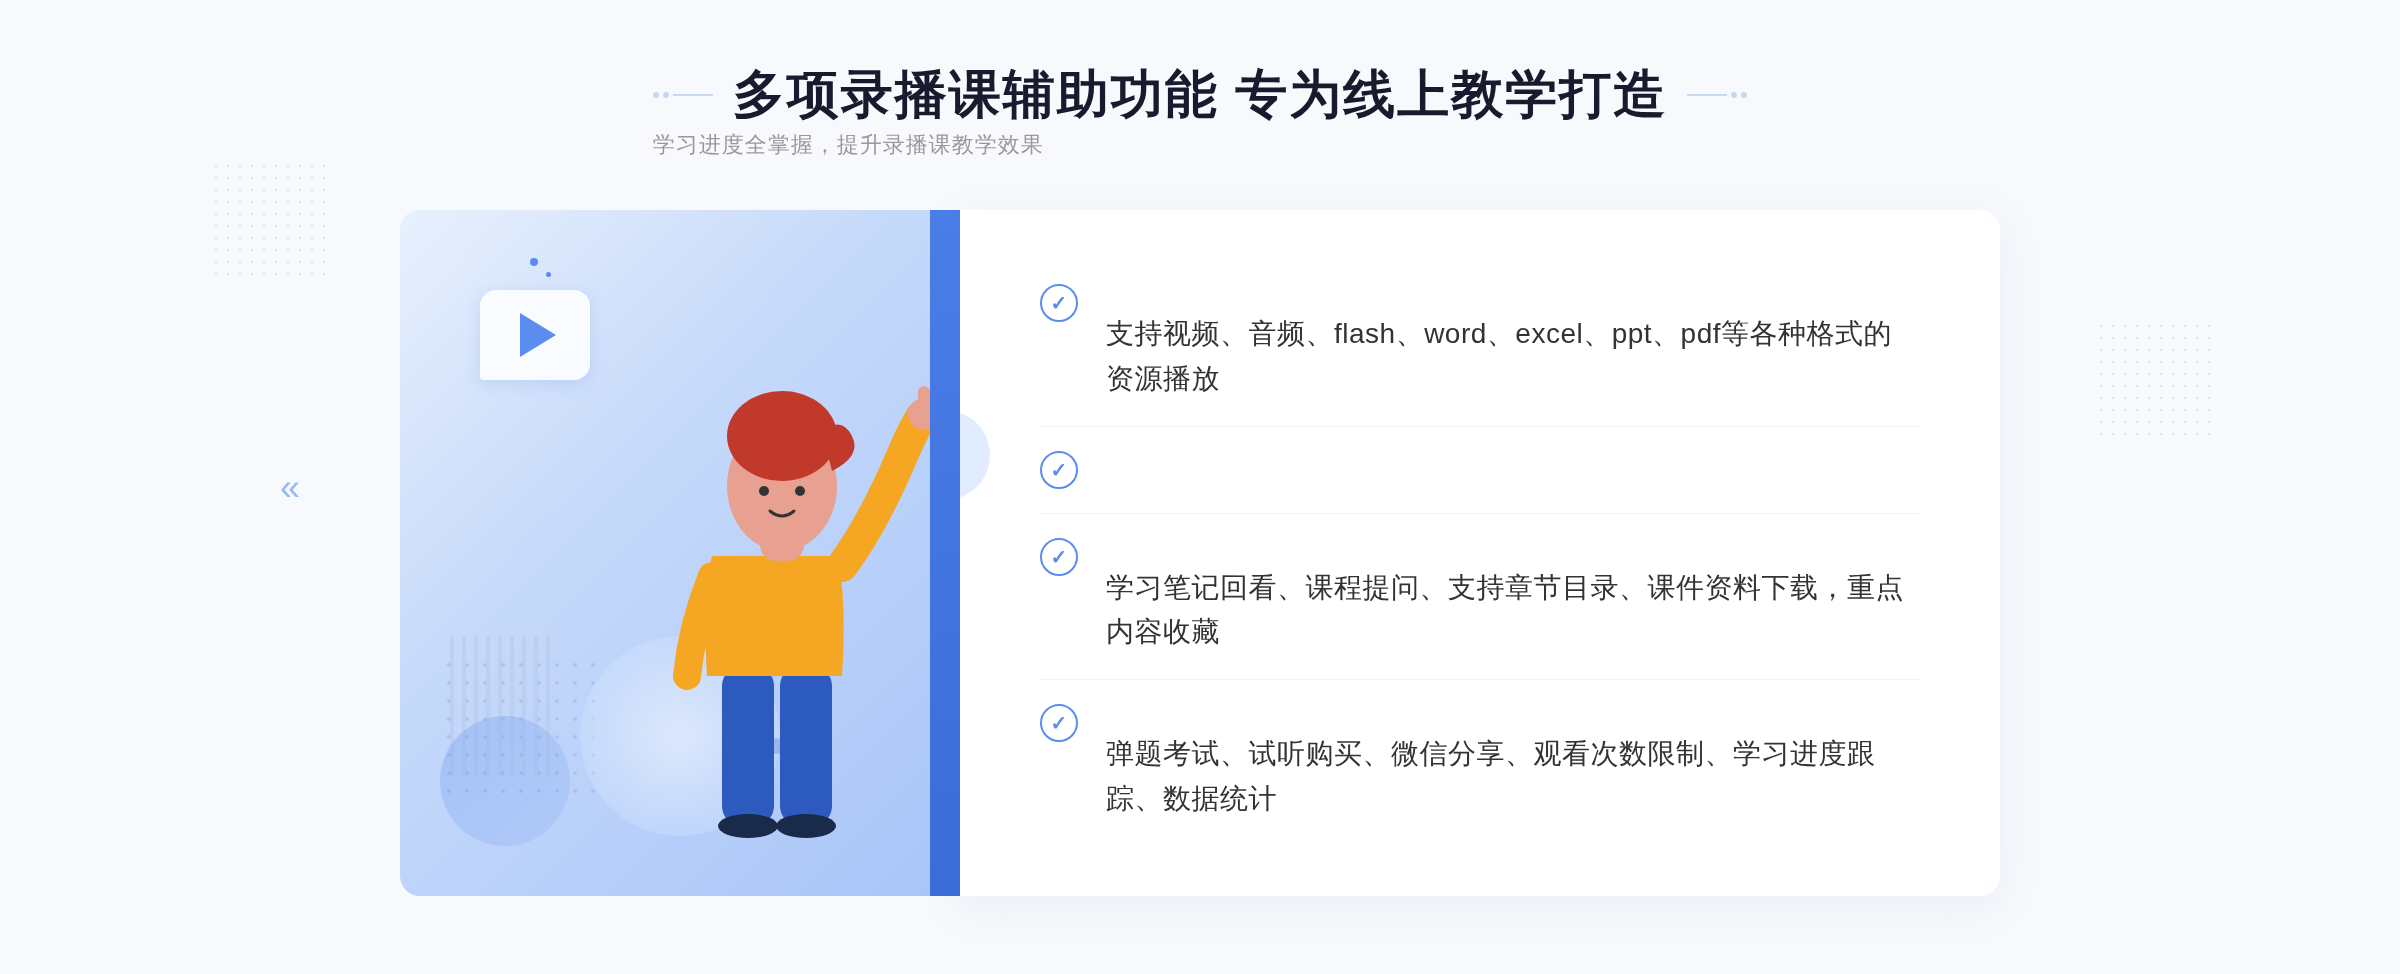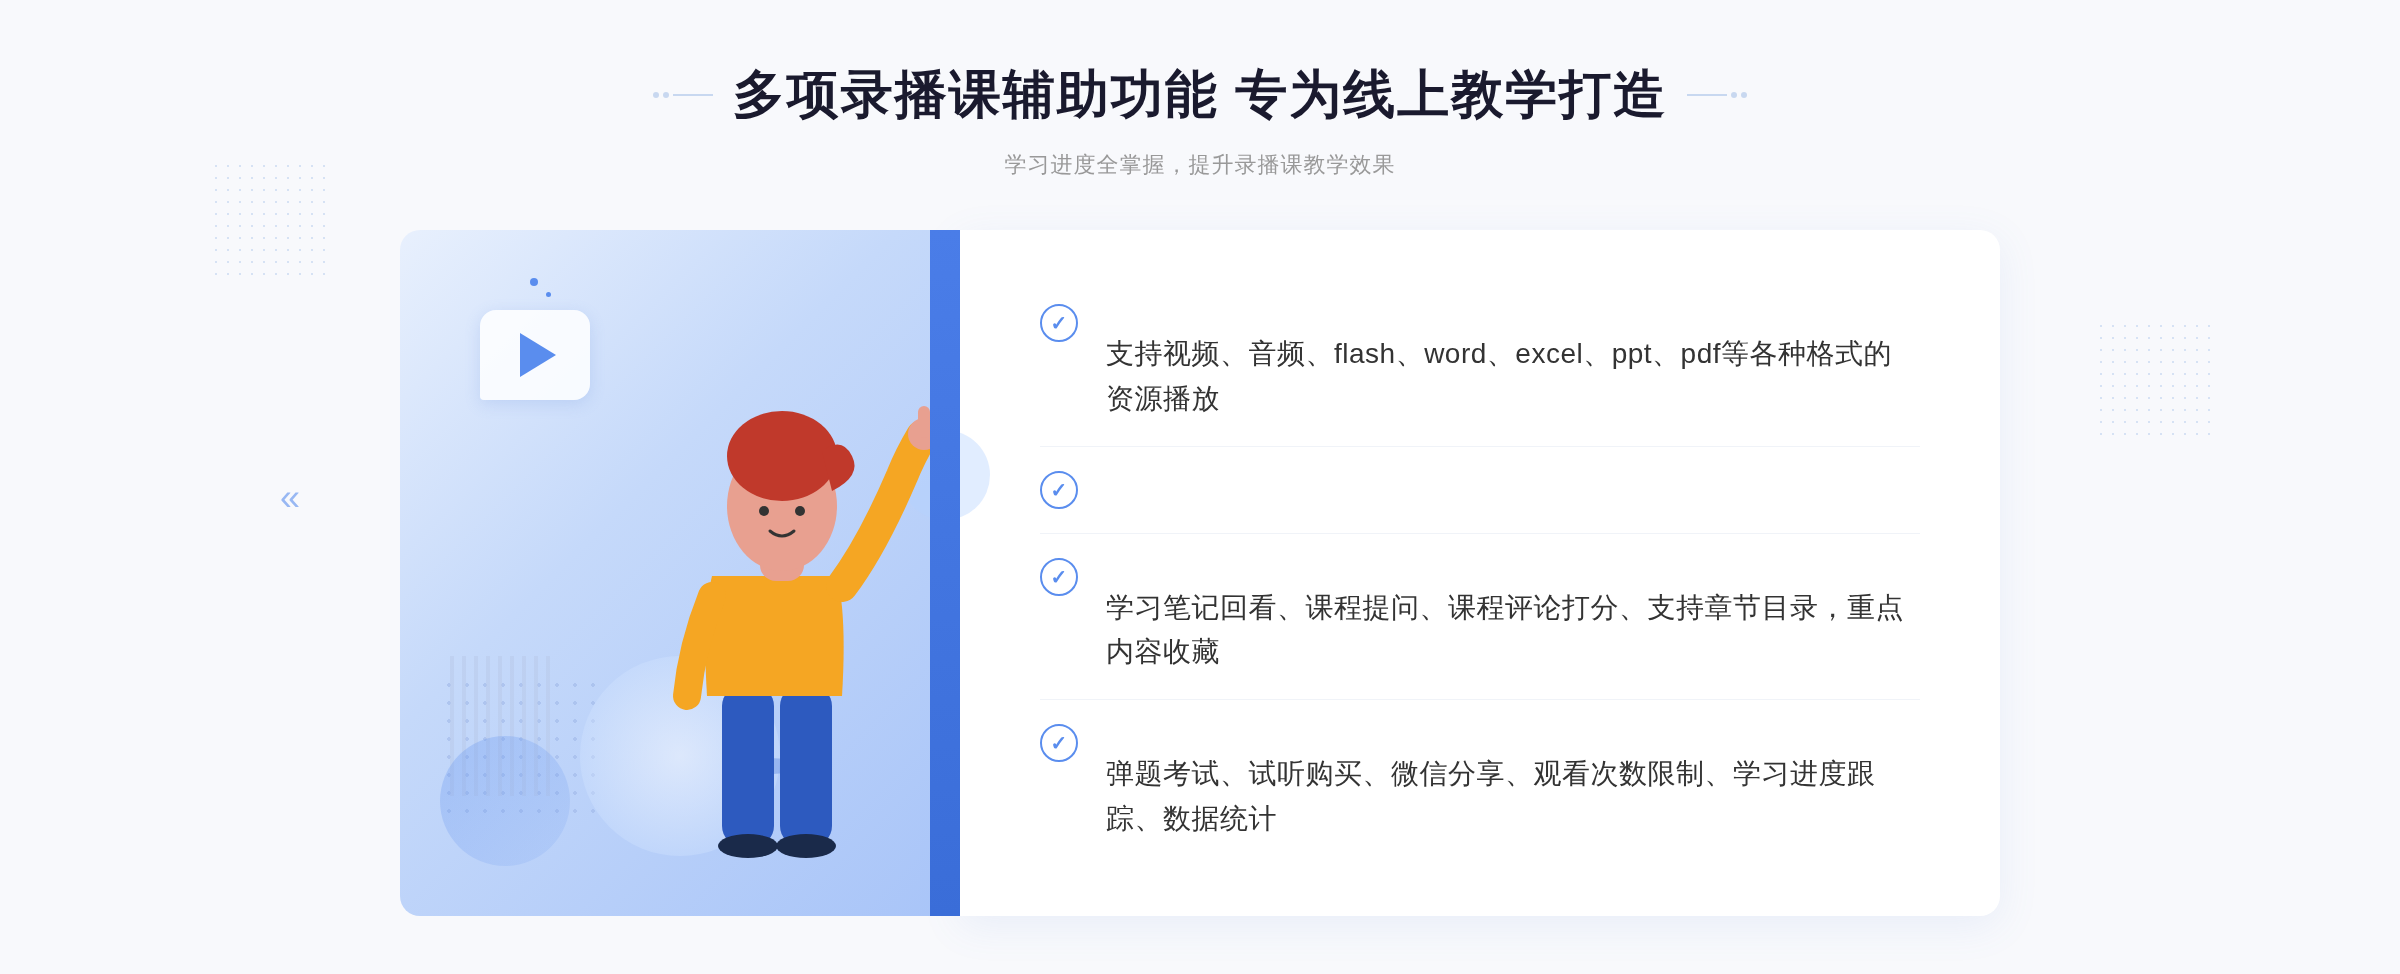--- a/index.html
+++ b/index.html
@@ -41,21 +41,20 @@
       top: 160px;
       left: 210px;
     }
 
     .dot-pattern-right-mid {
       top: 320px;
       right: 185px;
     }
 
     .header-section {
-      text-align: center;
       margin-bottom: 50px;
       position: relative;
     }
 
     .header-decorators {
       display: flex;
       align-items: center;
       justify-content: center;
       gap: 20px;
     }
@@ -82,21 +81,21 @@
     .main-title {
       font-size: 52px;
       font-weight: 700;
       color: #1a1a2e;
       letter-spacing: 2px;
     }
 
     .sub-title {
       font-size: 22px;
       color: #999;
-      margin-top: 20px;
+      margin-top: 0;
       font-weight: 400;
       letter-spacing: 1px;
     }
 
     .content-section {
       width: 1600px;
       display: flex;
       flex-direction: row;
       align-items: stretch;
       gap: 0;
@@ -410,21 +409,21 @@
       <div class="feature-item">
         <div class="check-circle">
           <span class="check-mark">✓</span>
         </div>
       </div>
 
       <div class="feature-item">
         <div class="check-circle">
           <span class="check-mark">✓</span>
         </div>
-        <span class="feature-text">学习笔记回看、课程提问、课程评论打分、支持章节目录，重点内容收藏</span>
+        <span class="feature-text">学习笔记回看、课程提问、支持章节目录、课件资料下载，重点内容收藏</span>
       </div>
 
       <div class="feature-item">
         <div class="check-circle">
           <span class="check-mark">✓</span>
         </div>
         <span class="feature-text">弹题考试、试听购买、微信分享、观看次数限制、学习进度跟踪、数据统计</span>
       </div>
 
     </div>

